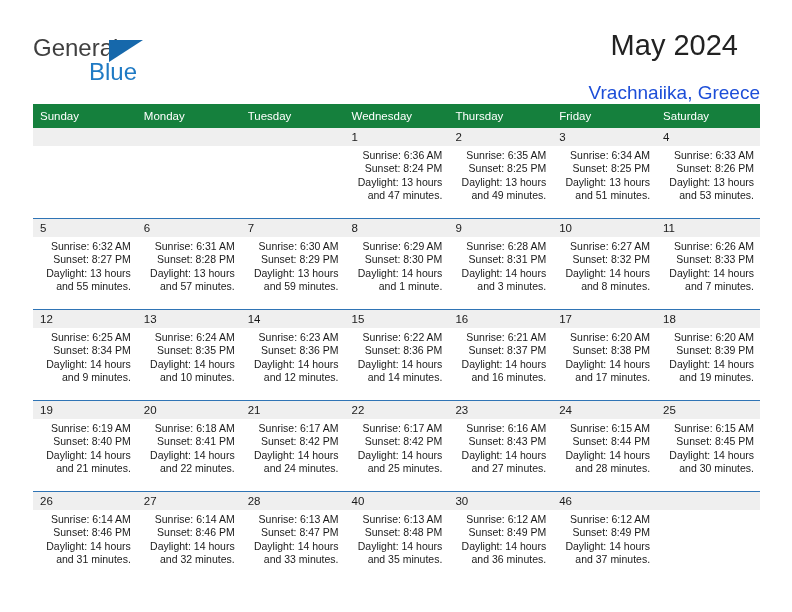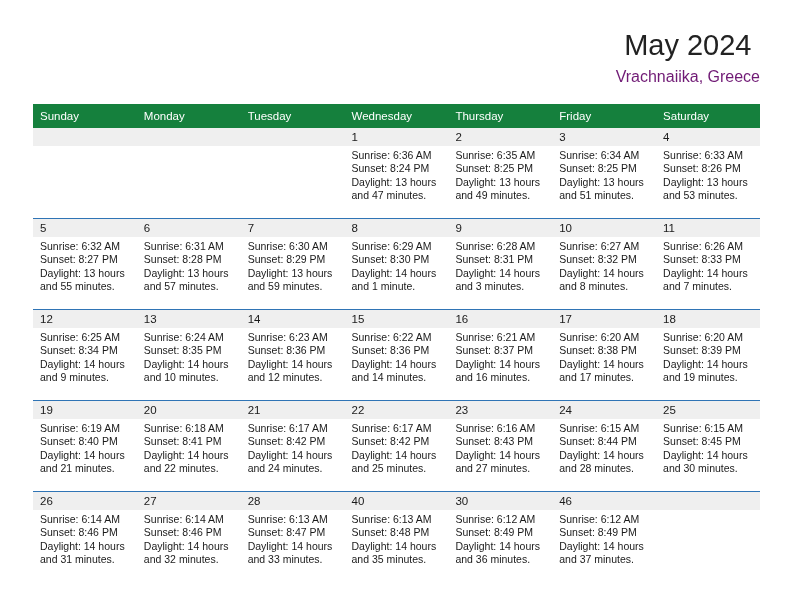--- a/index.html
+++ b/index.html
@@ -71,24 +71,24 @@
     top: 0;
     text-align: center;
   }
   .month-title {
     font-size: 29px;
     color: #222222;
     line-height: 34px;
     white-space: nowrap;
   }
   .location {
-    font-size: 16px;
-    color: #701a75;
+    font-size: 19px;
+    color: #1d4ed8;
     line-height: 20px;
-    margin-top: 5px;
+    margin-top: 21px;
     white-space: nowrap;
   }
 
   
   .calendar {
     position: absolute;
     left: 33px;
     top: 104px;
     width: 727px;
     border-collapse: collapse;
@@ -130,35 +130,41 @@
     padding-left: 7px;
     font-size: 11.5px;
     color: #1a1a1a;
     box-sizing: border-box;
   }
   .cell-body {
     padding: 3px 6px 0 7px;
     font-size: 10.5px;
     line-height: 13.4px;
     color: #1a1a1a;
+    text-align: right;
   }
   .cell-body .line {
     white-space: nowrap;
   }
   .empty .daynum-band {
     background: #efefef;
   }
 </style>
 </head>
 <body>
 
 <div class="page">
 
   <div class="top">
 
+    <div class="logo">
+      <span class="logo-general">General</span>
+      <span class="logo-tri"></span>
+      <span class="logo-blue">Blue</span>
+    </div>
 
     <div class="titles">
       <div class="month-title">May 2024</div>
       <div class="location">Vrachnaiika, Greece</div>
     </div>
 
   </div>
 
   <table class="calendar">
     <thead>

